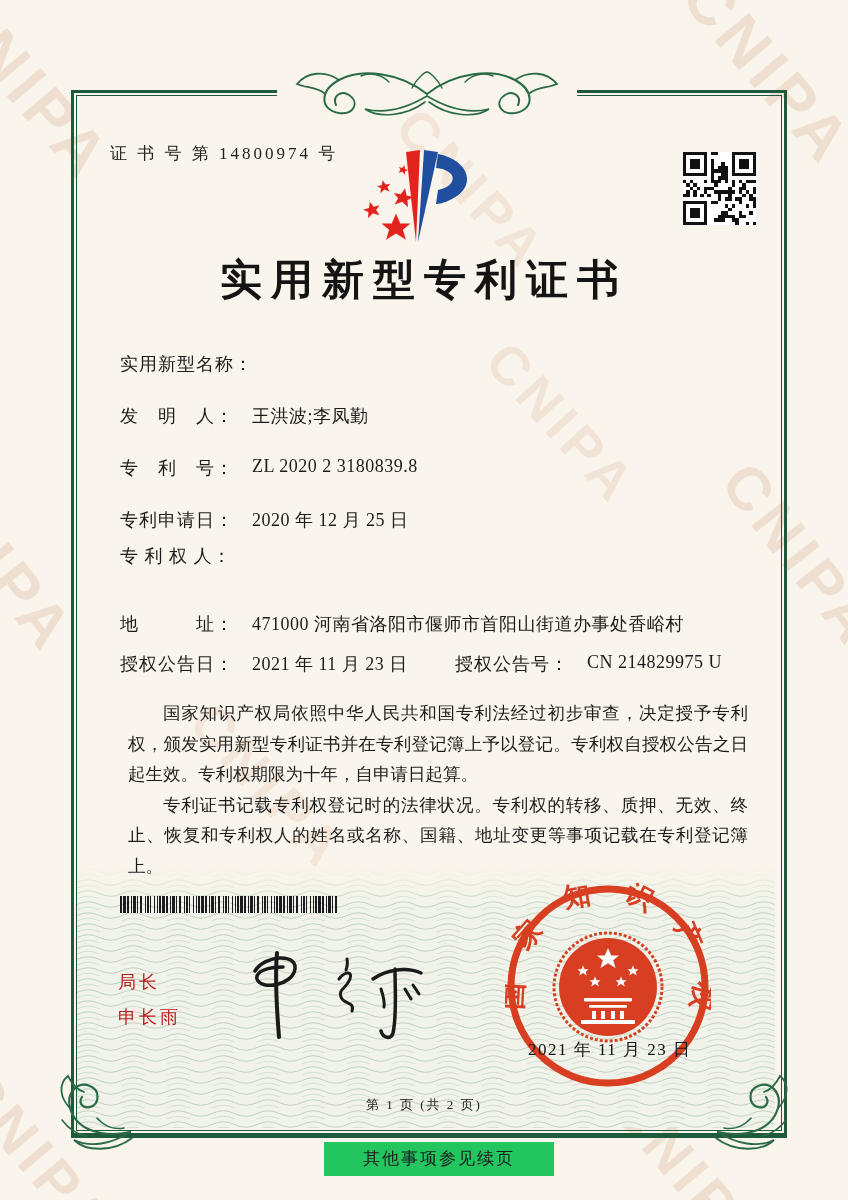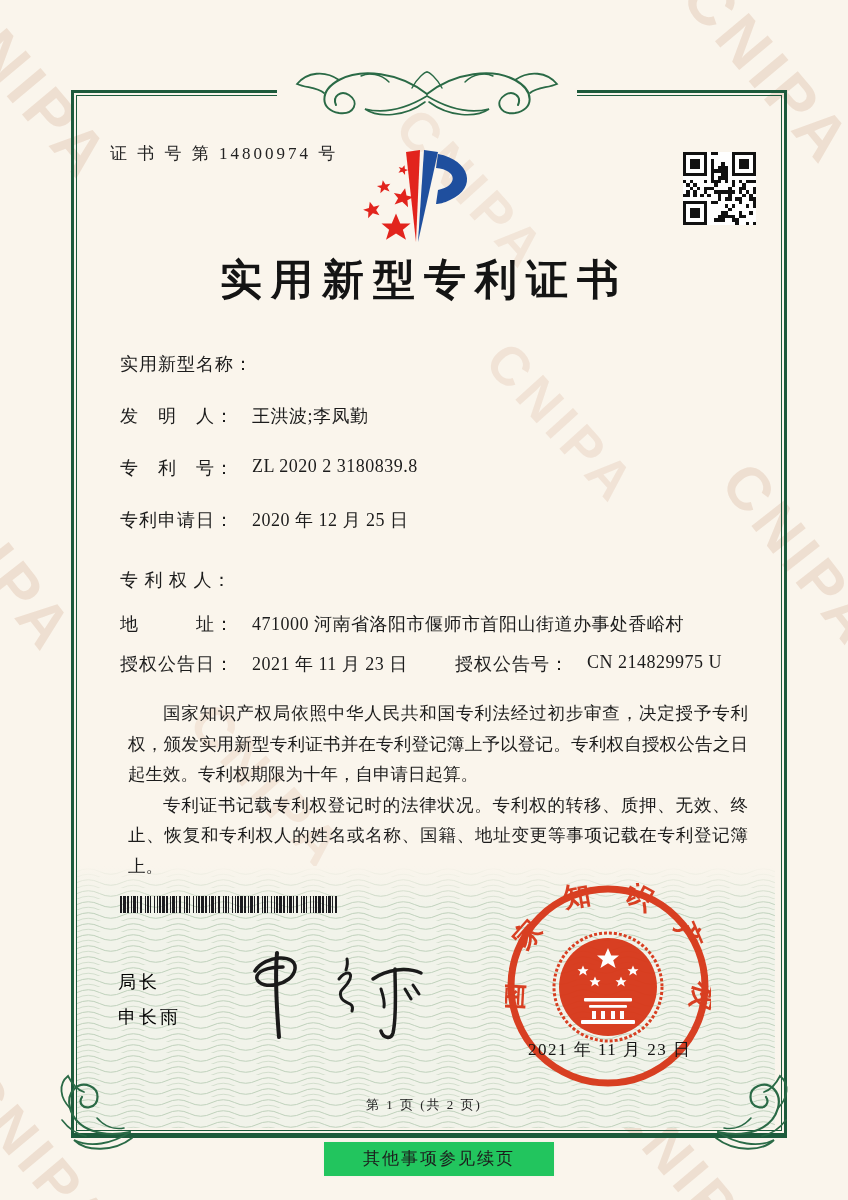--- a/index.html
+++ b/index.html
@@ -32,21 +32,21 @@
   .fields{position:absolute;left:120px;top:352px;width:640px;z-index:5;font-size:18px;color:#1c1c1c;}
   .frow{position:absolute;left:0;display:flex;white-space:nowrap;}
   .frow .lbl{width:132px;flex:none;letter-spacing:1px;}
   .frow .val{letter-spacing:0.5px;}
   .grant-no{position:absolute;left:335px;top:0;display:flex;white-space:nowrap;}
   .grant-no .lbl{letter-spacing:1px;}
   .body-text{position:absolute;left:120px;top:698px;width:620px;z-index:5;font-size:17.5px;
              color:#1c1c1c;line-height:30.5px;text-align:justify;margin-left:8px;}
   .body-text p{margin:0;text-indent:2em;}
   .barcode{position:absolute;left:120px;top:896px;z-index:5;}
-  .signer{position:absolute;left:118px;z-index:5;font-size:18px;color:#000000;letter-spacing:3px;}
+  .signer{position:absolute;left:118px;z-index:5;font-size:18px;color:#b91c1c;letter-spacing:3px;}
   .signer-title{top:970px;}
   .signer-name{top:1005px;}
   .signature{position:absolute;left:235px;top:945px;z-index:6;}
   .seal{position:absolute;left:505px;top:883px;z-index:5;opacity:0.96;}
   .seal-date{position:absolute;left:528px;top:1038px;font-size:17px;letter-spacing:1.5px;
              color:#151515;z-index:6;white-space:nowrap;}
   .page-num{position:absolute;left:0;top:1096px;width:848px;text-align:center;font-size:13px;
             letter-spacing:2px;color:#222;z-index:5;}
   .footer-note{position:absolute;left:324px;top:1142px;width:230px;height:34px;background:#22c55e;
                z-index:5;text-align:center;line-height:34px;font-size:17px;letter-spacing:2px;
@@ -362,21 +362,21 @@
       <span class="val">王洪波;李凤勤</span>
     </div>
     <div class="frow" style="top:104px;">
       <span class="lbl">专　利　号：</span>
       <span class="val">ZL 2020 2 3180839.8</span>
     </div>
     <div class="frow" style="top:156px;">
       <span class="lbl">专利申请日：</span>
       <span class="val">2020 年 12 月 25 日</span>
     </div>
-    <div class="frow" style="top:216px;justify-content:flex-end;">
+    <div class="frow" style="top:192px;justify-content:flex-end;">
       <span class="lbl">专 利 权 人：</span>
     </div>
     <div class="frow" style="top:260px;">
       <span class="lbl">地　　　址：</span>
       <span class="val">471000  河南省洛阳市偃师市首阳山街道办事处香峪村</span>
     </div>
     <div class="frow" style="top:300px;">
       <span class="lbl">授权公告日：</span>
       <span class="val">2021 年 11 月 23 日</span>
       <span class="grant-no">

